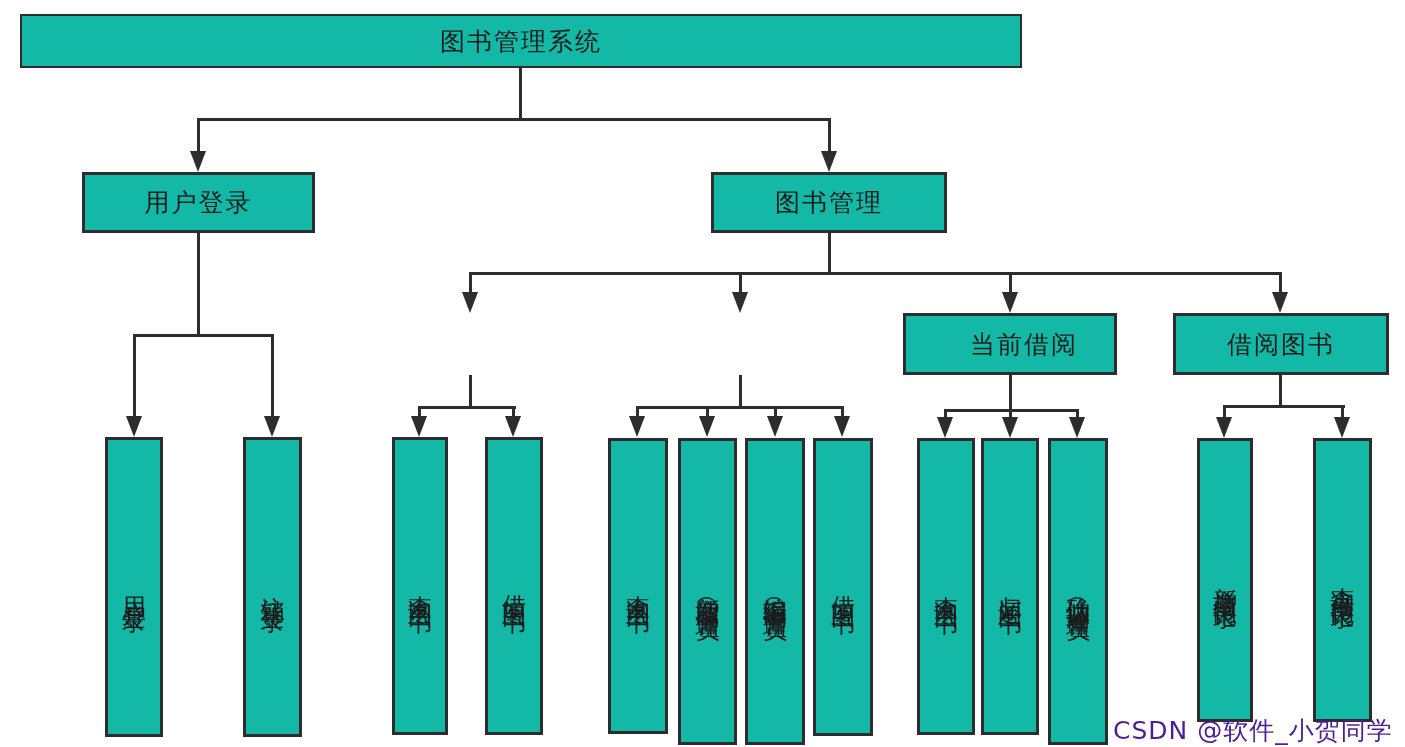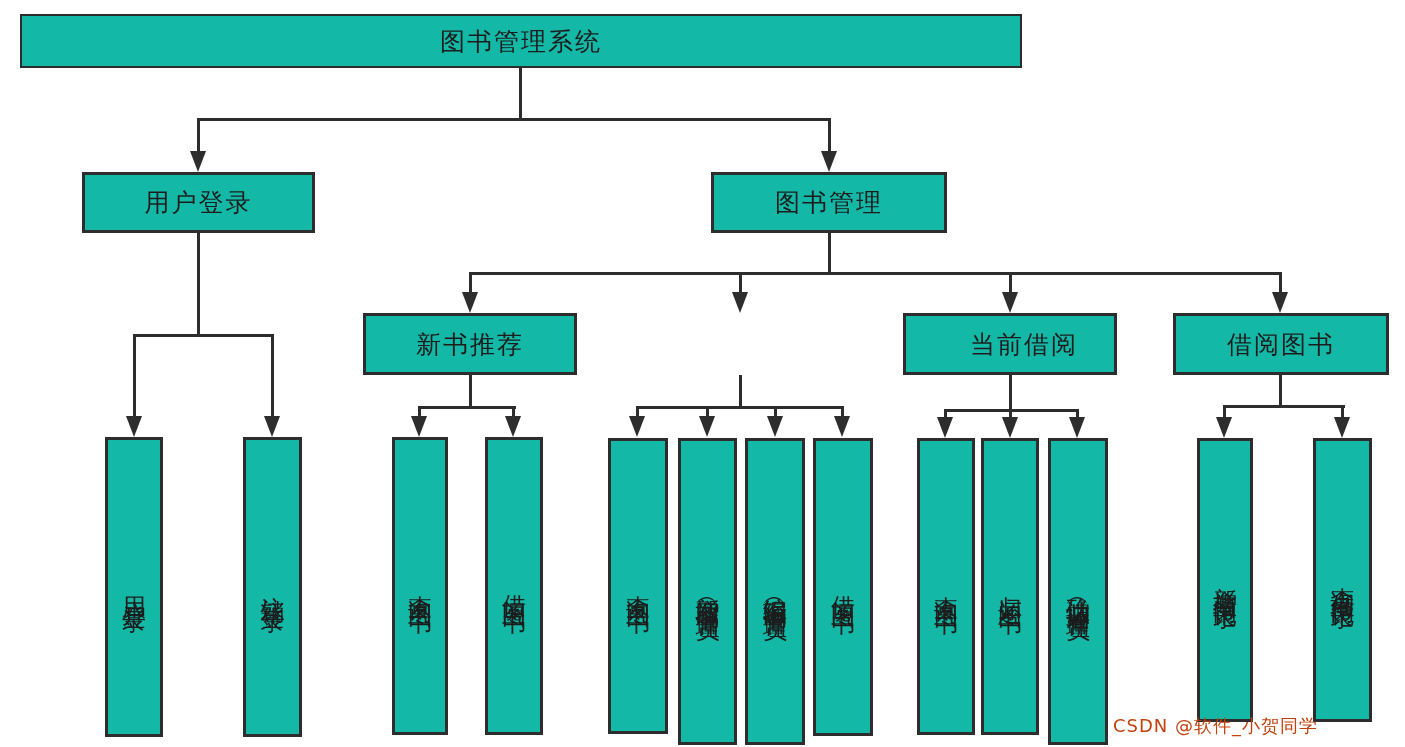--- a/index.html
+++ b/index.html
@@ -22,22 +22,22 @@
   }
   .hline { position:absolute; height:3px; background:#2d2d2d; }
   .vline { position:absolute; width:3px;  background:#2d2d2d; }
   .ah {
     position:absolute; width:0; height:0;
     border-left:8px solid transparent; border-right:8px solid transparent;
     border-top:21px solid #2d2d2d;
   }
   .watermark {
     position:absolute; left:1113px; top:714px;
-    font-size:18px; letter-spacing:1px;
-    color:#c2410c; white-space:nowrap;
+    font-size:25px; letter-spacing:1px;
+    color:#4c1d95; white-space:nowrap;
   }
 </style>
 </head>
 <body>
 
 <div class="canvas">
 
   <div class="vline" style="left:519px;top:68px;height:53px;"></div>
   <div class="hline" style="left:197px;top:118px;width:634px;"></div>
   <div class="vline" style="left:197px;top:118px;height:34px;"></div>
@@ -96,21 +96,20 @@
   <div class="ah" style="left:1216px;top:417px;"></div>
   <div class="vline" style="left:1341px;top:405px;height:13px;"></div>
   <div class="ah" style="left:1334px;top:417px;"></div>
 
   <div class="box thin" style="left:20px;top:14px;width:1002px;height:54px;">图书管理系统</div>
 
   <div class="box" style="left:82px;top:172px;width:233px;height:61px;">用户登录</div>
 
   <div class="box" style="left:711px;top:172px;width:236px;height:61px;">图书管理</div>
 
-  <div class="box" style="left:363px;top:313px;width:214px;height:62px;">新书推荐</div>
 
 
   <div class="box" style="left:903px;top:313px;width:214px;height:62px;padding-left:28px;">当前借阅</div>
 
   <div class="box" style="left:1173px;top:313px;width:216px;height:62px;">借阅图书</div>
 
   <div class="box" style="left:105px;top:437px;width:58px;height:300px;">
     <span class="vtext">用户登录</span>
   </div>
   <div class="box" style="left:243px;top:437px;width:59px;height:300px;">

